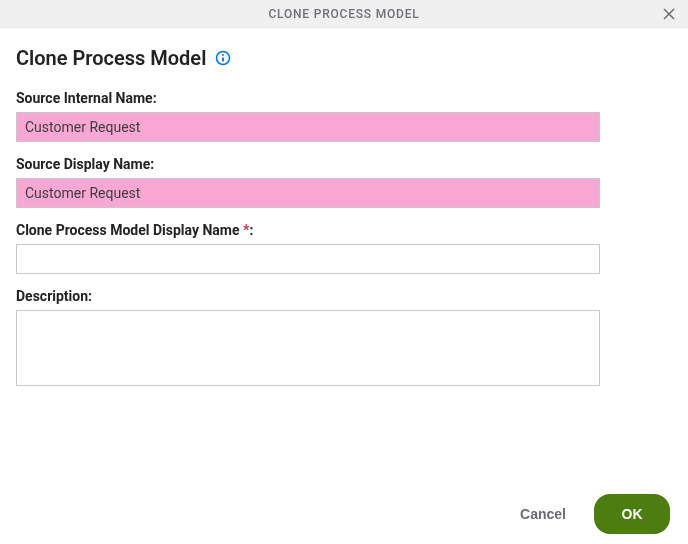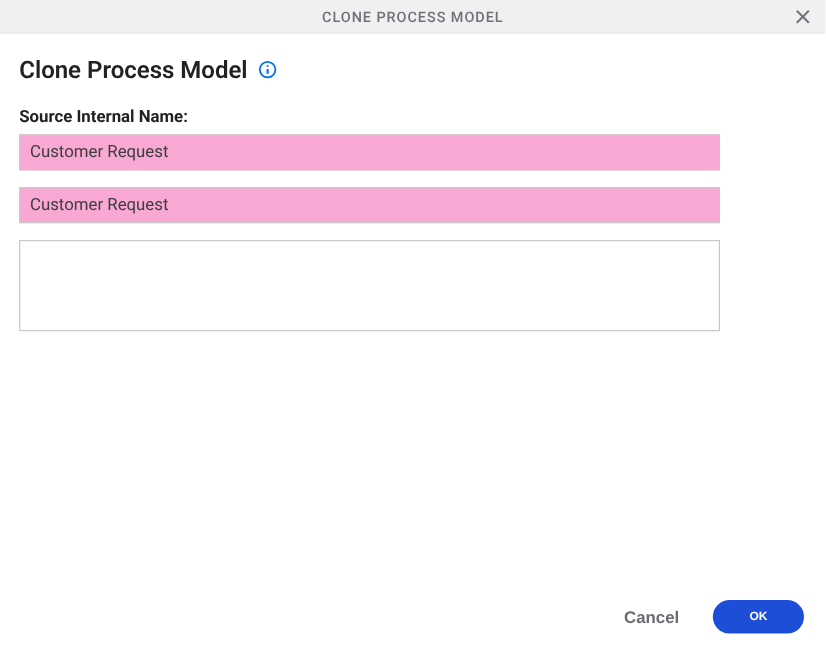--- a/index.html
+++ b/index.html
@@ -125,26 +125,26 @@
   .btn-cancel {
     background: none;
     border: none;
     font-size: 14px;
     font-weight: 600;
     color: #6b6b72;
     cursor: pointer;
     padding: 6px 8px;
   }
   .btn-primary {
-    background: #1d4ed8;
+    background: #4d7c0f;
     color: #fff;
     border: none;
-    font-size: 10px;
+    font-size: 14px;
     font-weight: 700;
-    height: 28px;
+    height: 40px;
     min-width: 76px;
     padding: 0 22px;
     border-radius: 16px;
     cursor: pointer;
   }
 </style>
 </head>
 <body>
 
 <div class="dialog">
@@ -173,26 +173,34 @@
         </svg>
       </span>
     </div>
 
     <div class="field-block">
       <label class="field-label">Source Internal Name:</label>
       <input type="text" class="text-input" readonly="" value="Customer Request" style="">
     </div>
 
     <div class="field-block">
+      <label class="field-label">Source Display Name:</label>
       <input type="text" class="text-input" readonly="" value="Customer Request" style="">
     </div>
 
 
-
-    <div class="field-block">
+    <div class="field-block">
+      <label class="field-label">
+        <span>Clone Process Model Display Name </span><span class="req">*</span><span>:</span>
+      </label>
+      <input type="text" class="text-input" value="" style="">
+    </div>
+
+    <div class="field-block">
+      <label class="field-label">Description:</label>
       <textarea class="text-area" style=""></textarea>
     </div>
 
   </div>
 
   <div class="footer">
     <button class="btn-cancel">Cancel</button>
     <button class="btn-primary">OK</button>
   </div>
 

